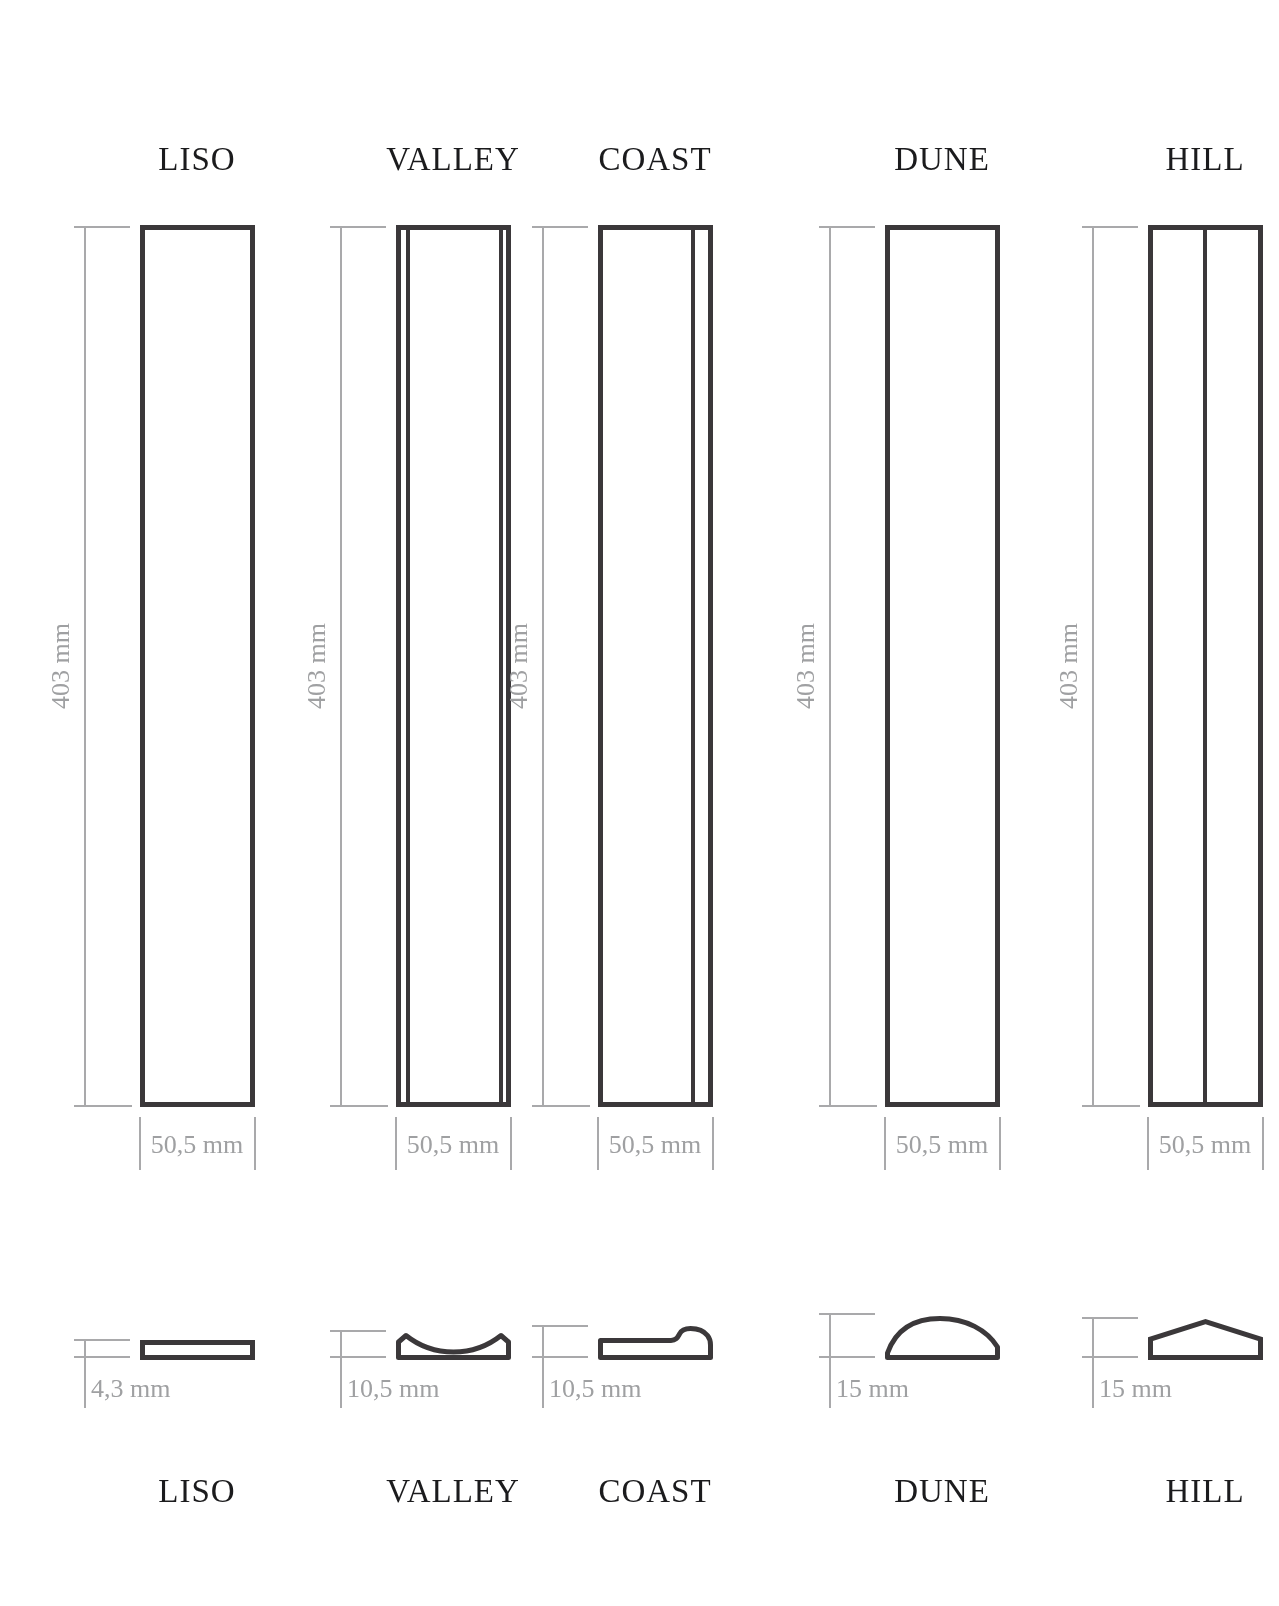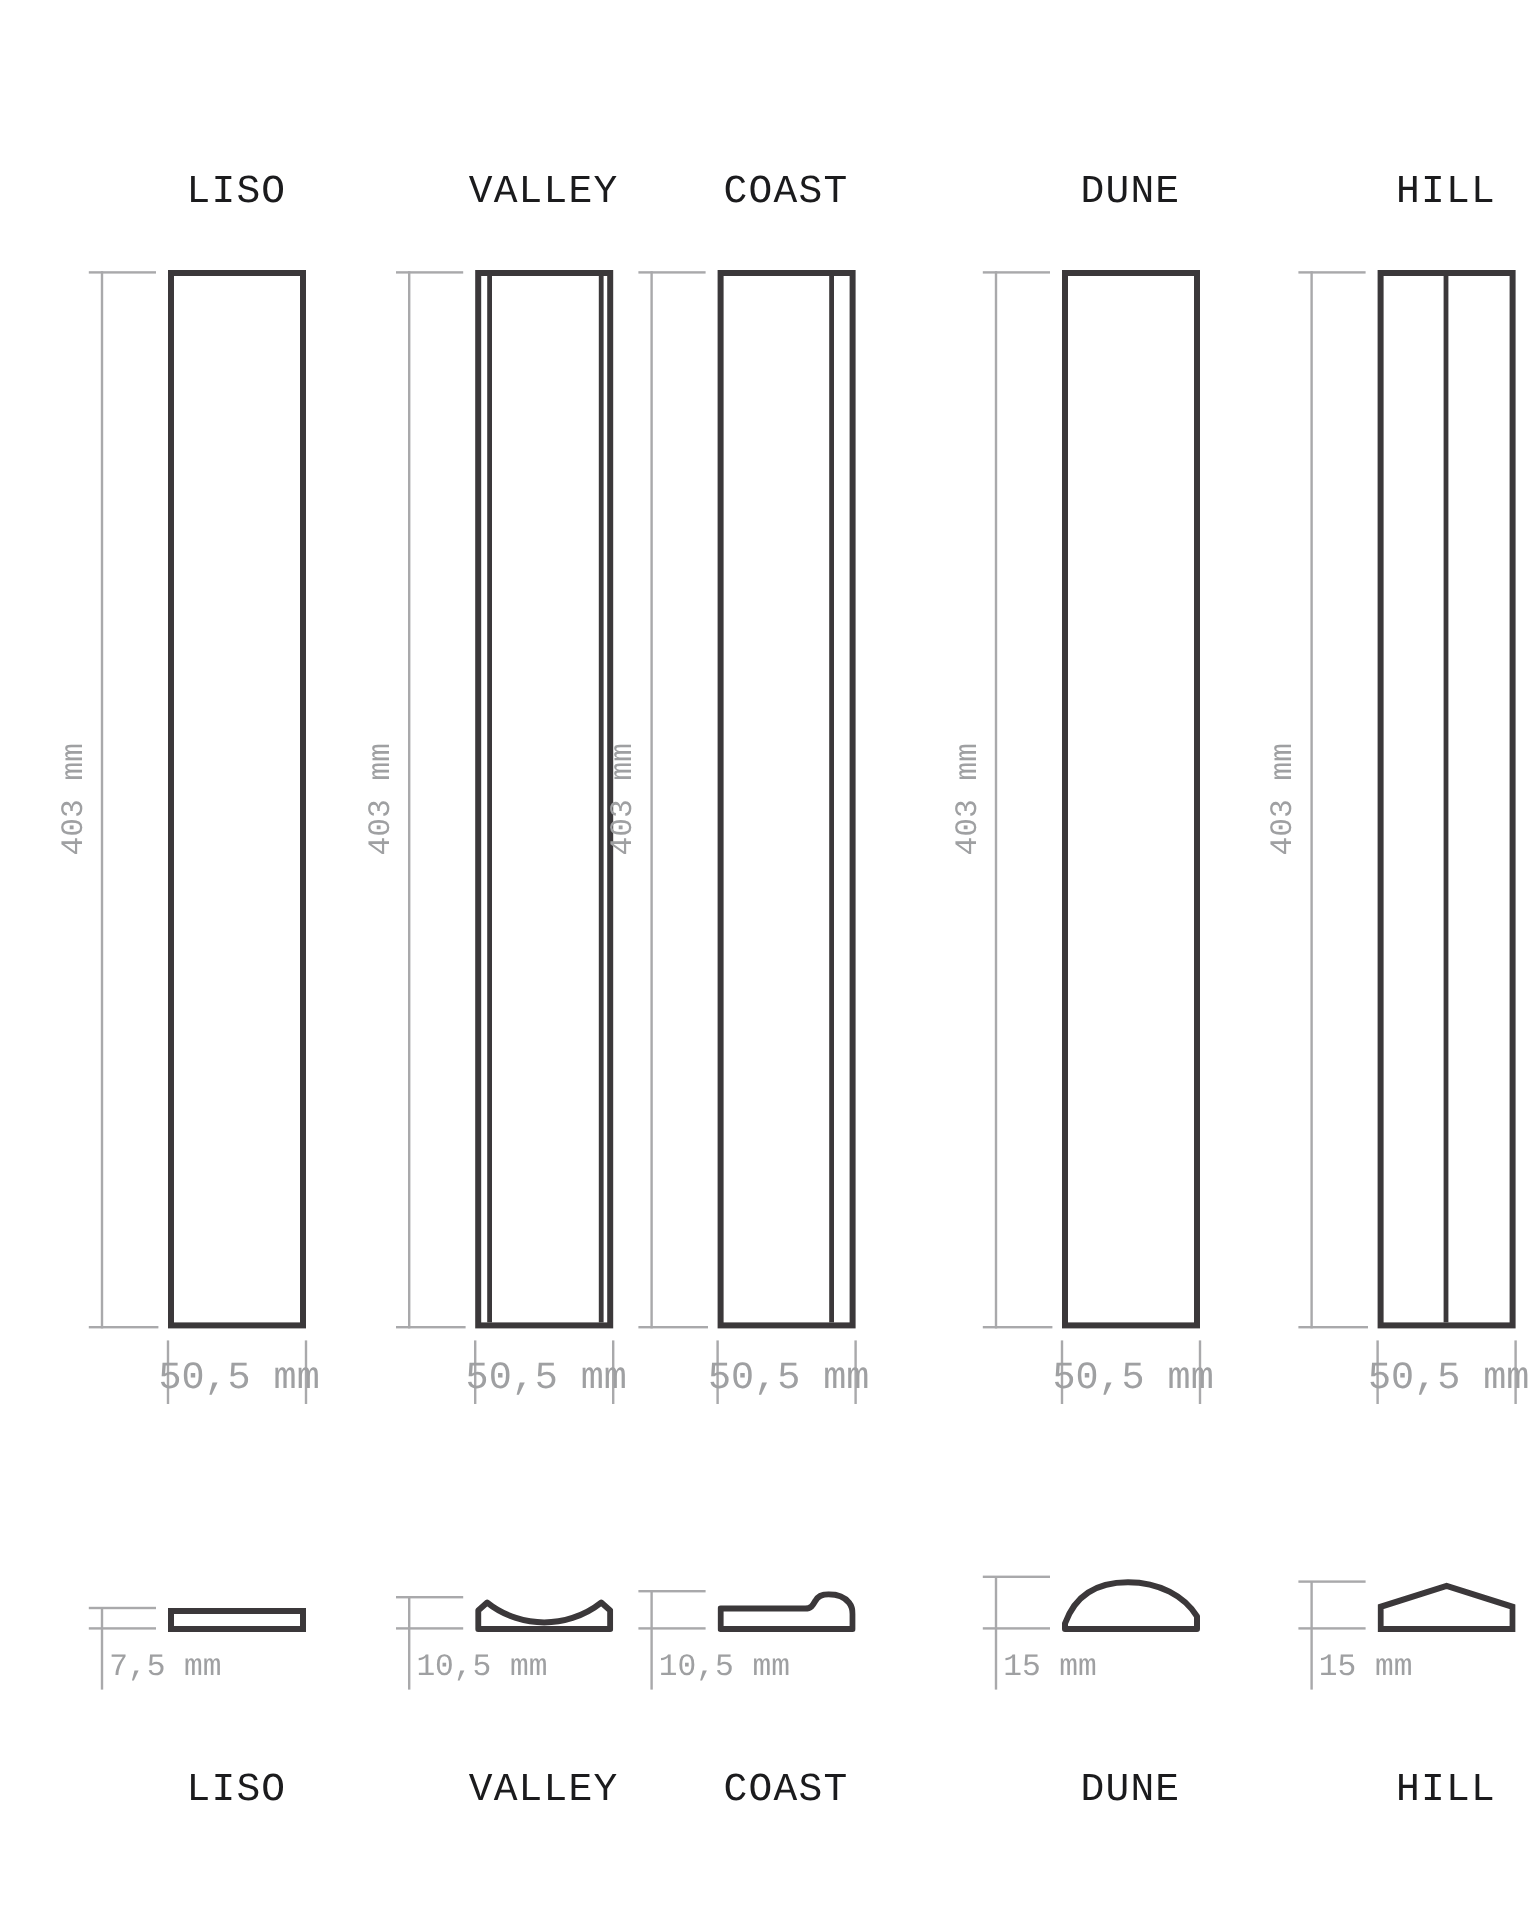--- a/index.html
+++ b/index.html
@@ -1,17 +1,17 @@
 <!DOCTYPE html>
 <html><head>
 <meta charset="utf-8">
 <style>
   html,body{margin:0;padding:0;background:#ffffff;}
   .canvas{position:relative;width:1279px;height:1606px;background:#ffffff;overflow:hidden;
-          font-family:Liberation Mono, monospace;}
+          font-family:Liberation Serif, serif;}
   .col{position:absolute;top:0;width:250px;height:1606px;}
 
   
   .title,.bottom-title{position:absolute;left:0;width:250px;text-align:center;
           font-size:33px;letter-spacing:1px;color:#1b1b1d;white-space:nowrap;}
   .title{top:141px;}
   .bottom-title{top:1473px;}
 
   
   .front{position:absolute;left:67.5px;top:225px;width:115px;height:882px;
@@ -21,21 +21,21 @@
   
   .dim{background:#a9a9ab;position:absolute;}
   .vdim-line{left:11.5px;top:226px;width:2px;height:881px;}
   .htick-top{left:2px;top:226px;width:56px;height:2px;}
   .htick-bottom{left:2px;top:1105px;width:58px;height:2px;}
   .vdim-label{position:absolute;left:-71px;top:653px;width:120px;height:26px;line-height:26px;
          text-align:center;transform:rotate(-90deg);font-size:26px;color:#9fa0a2;white-space:nowrap;}
   .wdim-left{left:66.5px;top:1117px;width:2px;height:53px;}
   .wdim-right{left:181.5px;top:1117px;width:2px;height:53px;}
   .wdim-label{position:absolute;left:60px;top:1130px;width:130px;text-align:center;
-         font-size:32px;color:#9fa0a2;white-space:nowrap;}
+         font-size:26px;color:#9fa0a2;white-space:nowrap;}
 
   
   .profile{position:absolute;left:67.5px;width:115px;}
   .tdim-line{left:11.5px;width:2px;}
   .ttick{left:2px;width:56px;height:2px;}
   .tdim-label{position:absolute;left:19px;top:1374px;font-size:26px;color:#9fa0a2;white-space:nowrap;}
   svg path, svg rect{fill:#ffffff;stroke:#3b383a;stroke-width:5;}
 </style>
 </head>
 <body>
@@ -51,21 +51,21 @@
     <div class="front"></div>
     <div class="dim wdim-left"></div>
     <div class="dim wdim-right"></div>
     <div class="wdim-label">50,5 mm</div>
     <svg class="profile" style="top:1340px" width="115" height="20" viewBox="0 0 115 20">
       <rect x="2.5" y="2.5" width="110" height="15"></rect>
     </svg>
     <div class="dim tdim-line" style="top:1340px;height:68px"></div>
     <div class="dim ttick" style="top:1339px"></div>
     <div class="dim ttick" style="top:1356px"></div>
-    <div class="tdim-label">7,5 mm</div>
+    <div class="tdim-label">4,3 mm</div>
     <div class="bottom-title">LISO</div>
   </div>
 
   <div class="col" style="left:328px">
     <div class="title">VALLEY</div>
     <div class="dim vdim-line"></div>
     <div class="dim htick-top"></div>
     <div class="dim htick-bottom"></div>
     <div class="vdim-label">403 mm</div>
     <div class="front">

